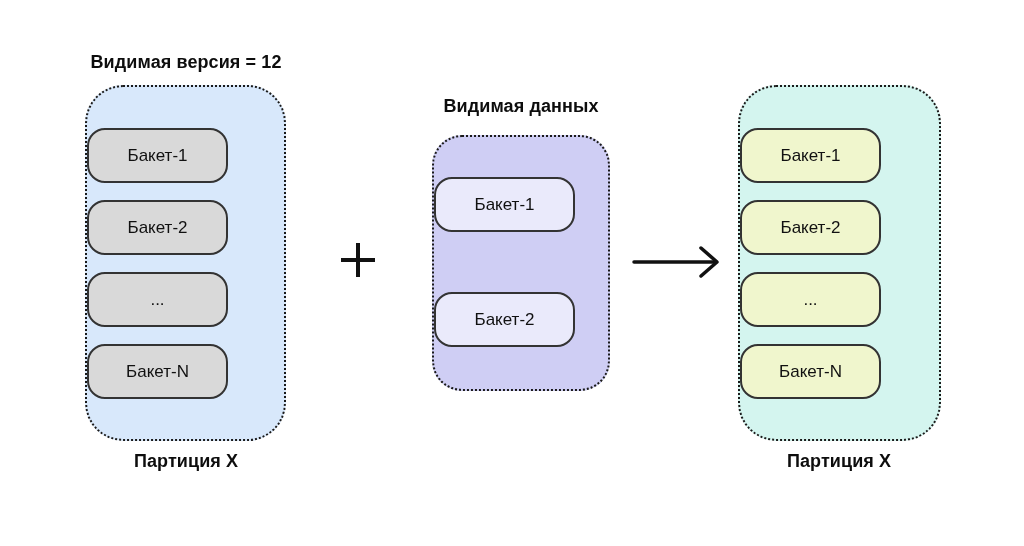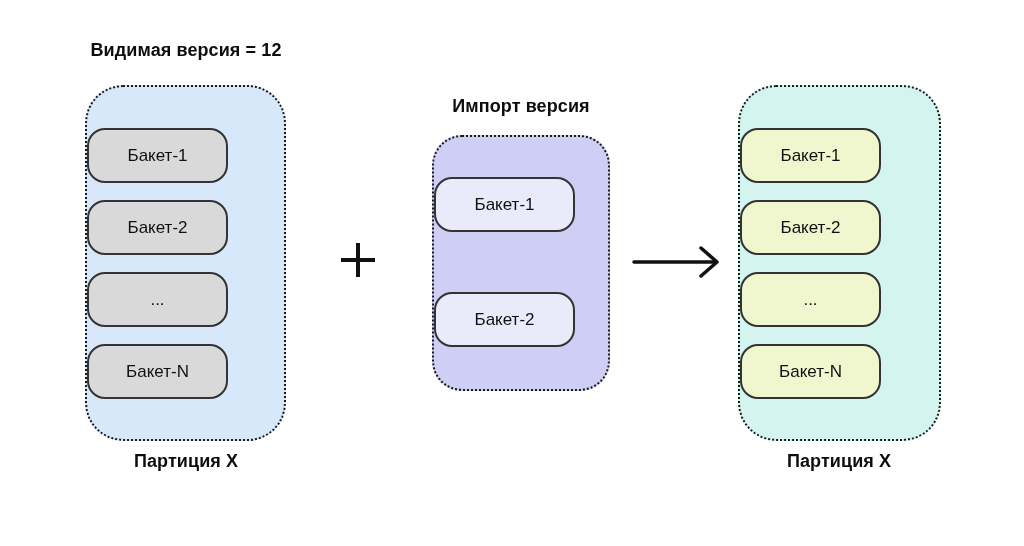--- a/index.html
+++ b/index.html
@@ -50,36 +50,36 @@
     border: 2px solid #333333;
     border-radius: 18px;
     display: flex; align-items: center; justify-content: center;
     font-size: 17px;
     color: #111111;
     flex: 0 0 auto;
   }
   .bucket-gray   { background: #d9d9d9; }
   .bucket-lav    { background: #eaeafb; }
   .bucket-yellow { background: #f0f6cd; }
-  #title-left    { left: 26px;  top: 40px; }
+  #title-left    { left: 26px;  top: 52px; }
   #title-import  { left: 361px; top: 96px; }
   #title-right   { left: 679px; top: 45px; }
   #caption-left  { left: 26px;  top: 451px; }
   #caption-right { left: 679px; top: 451px; }
   .op { position: absolute; }
   #plus-op  { left: 338px; top: 240px; }
   #arrow-op { left: 628px; top: 243px; }
 </style>
 </head>
 <body>
 
 <div class="canvas">
 
   <div class="title" id="title-left">Видимая версия = 12</div>
-  <div class="title" id="title-import">Импорт версия</div>
+  <div class="title" id="title-import">Видимая данных</div>
   <div class="caption" id="caption-left">Партиция X</div>
   <div class="caption" id="caption-right">Партиция X</div>
 
   <div class="panel panel-left">
     <div class="bucket bucket-gray">Бакет-1</div>
     <div class="bucket bucket-gray">Бакет-2</div>
     <div class="bucket bucket-gray">...</div>
     <div class="bucket bucket-gray">Бакет-N</div>
   </div>
 

